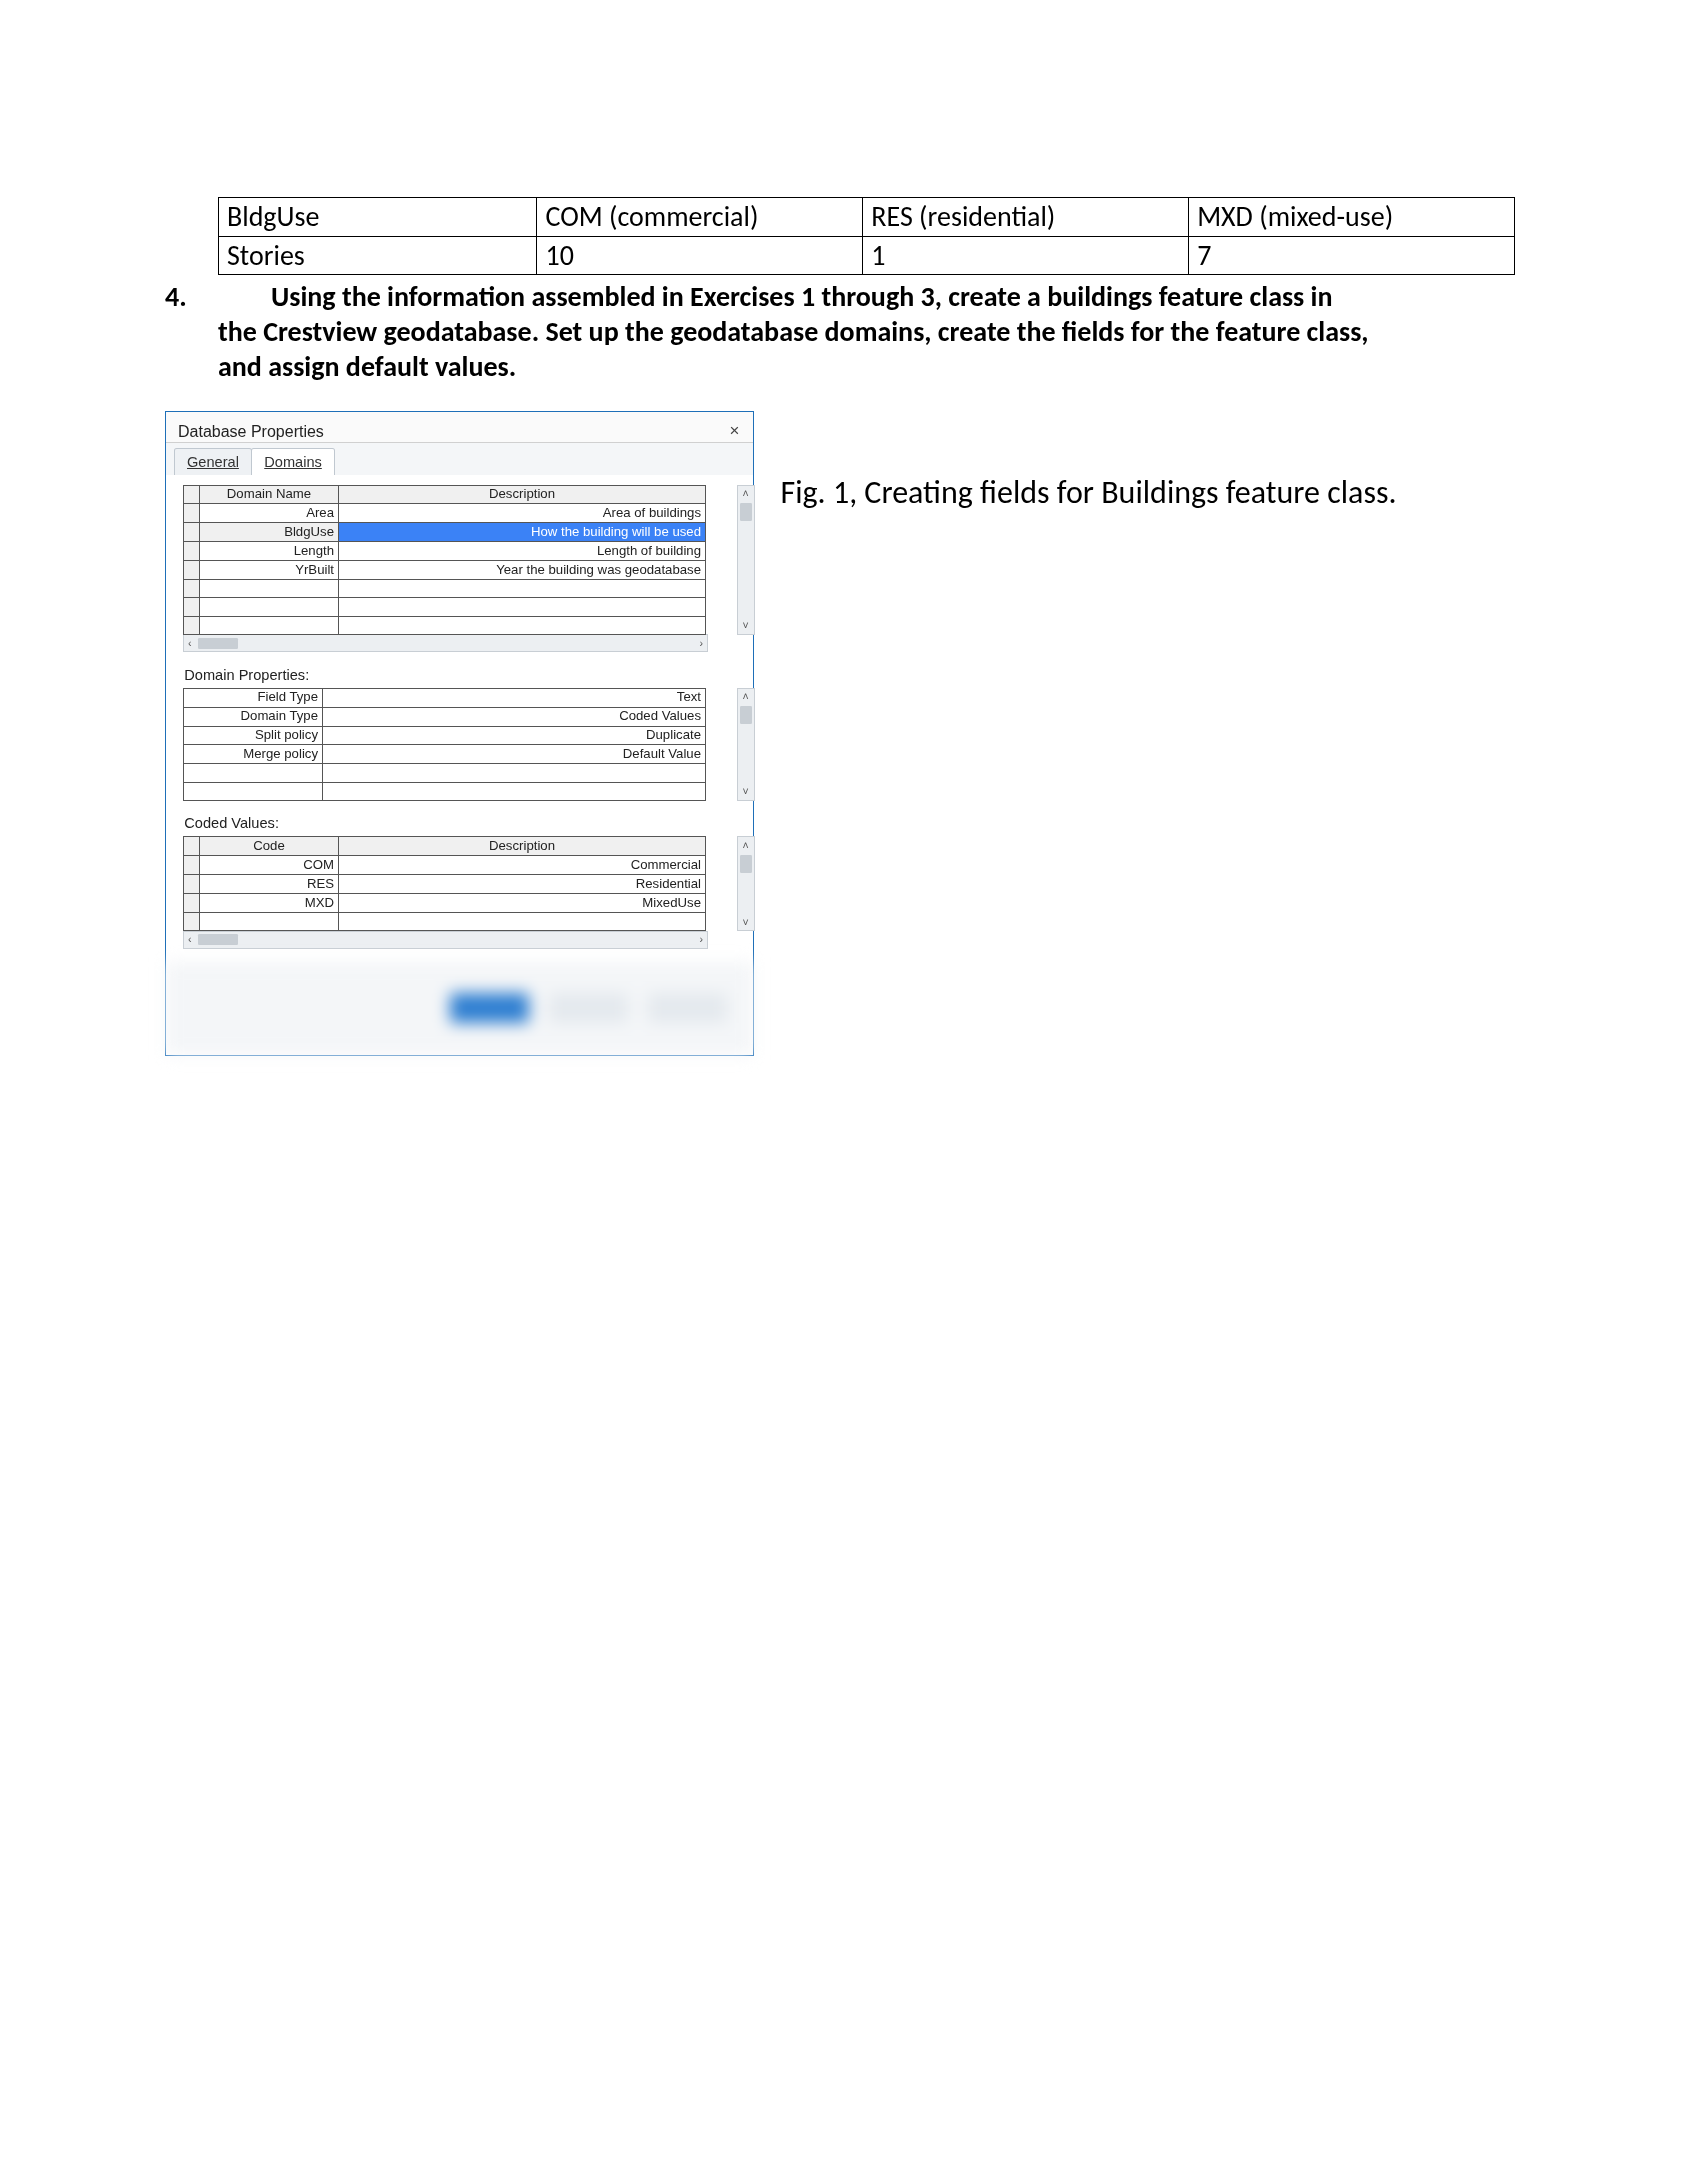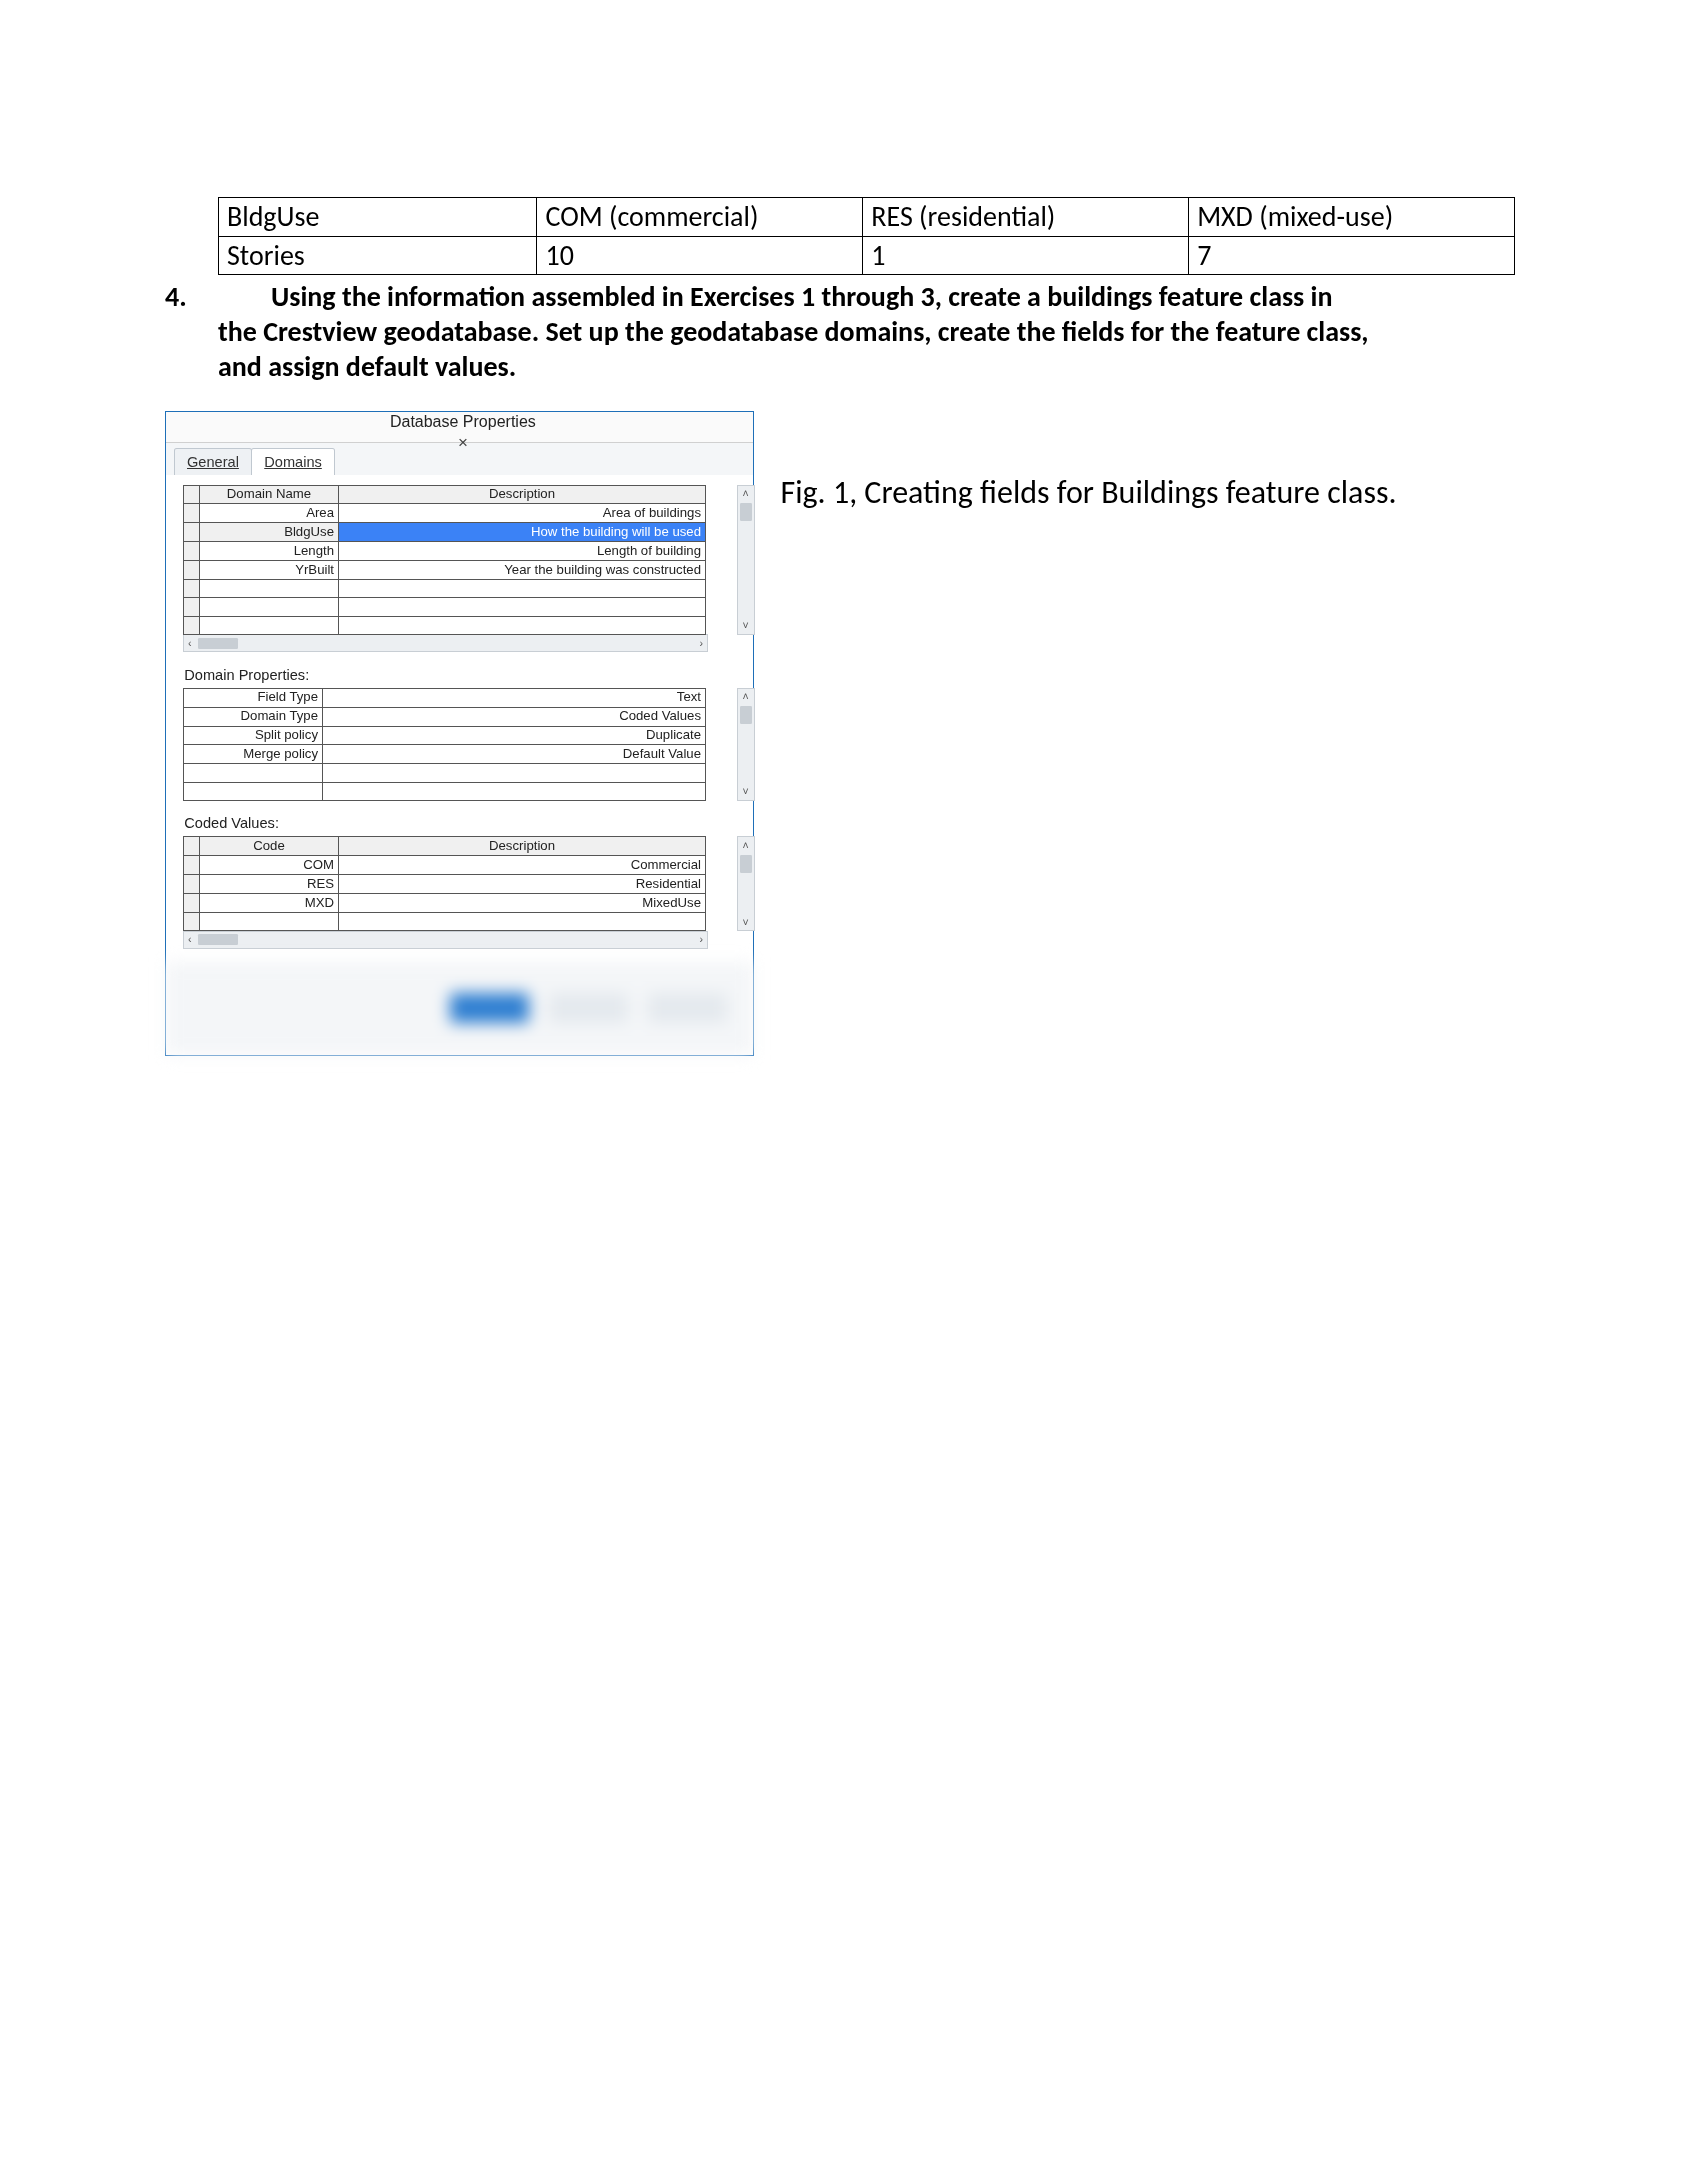--- a/index.html
+++ b/index.html
@@ -75,27 +75,26 @@
     border: 1.3px solid #1e6fb8;
     background: #fff;
     font-family: "Segoe UI", Tahoma, Arial, sans-serif;
     font-size: 16px;
     color: #222;
     position: relative;
     box-sizing: border-box;
   }
   .titlebar {
     display: flex;
-    align-items: center;
+    align-items: flex-end;
     justify-content: space-between;
     height: 30px;
     padding: 0 5.3px 0 12px;
     border-bottom: 0.7px solid #d0d0d0;
     background: #fafafa;
-    flex-direction: column;
   }
   .titlebar .title {
     font-size: 16px;
   }
   .titlebar .close {
     font-size: 17px;
     width: 26.5px;
     text-align: center;
     color: #444;
   }
@@ -311,21 +310,21 @@
               <td class="cell-b">How the building will be used</td>
             </tr>
             <tr>
               <td class="rowhdr"></td>
               <td class="cell-a">Length</td>
               <td class="cell-b">Length of building</td>
             </tr>
             <tr>
               <td class="rowhdr"></td>
               <td class="cell-a">YrBuilt</td>
-              <td class="cell-b">Year the building was constructed</td>
+              <td class="cell-b">Year the building was geodatabase</td>
             </tr>
             <tr class="blank">
                   <td class="rowhdr"></td>
                   <td></td>
                   <td></td>
                 </tr>
             <tr class="blank">
                   <td class="rowhdr"></td>
                   <td></td>
                   <td></td>

